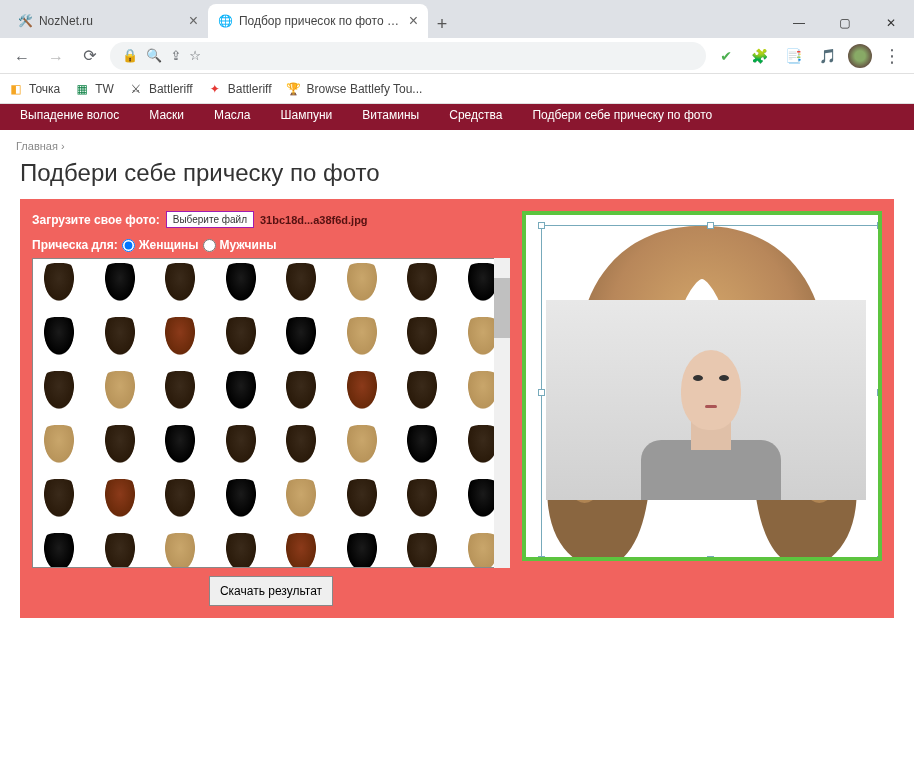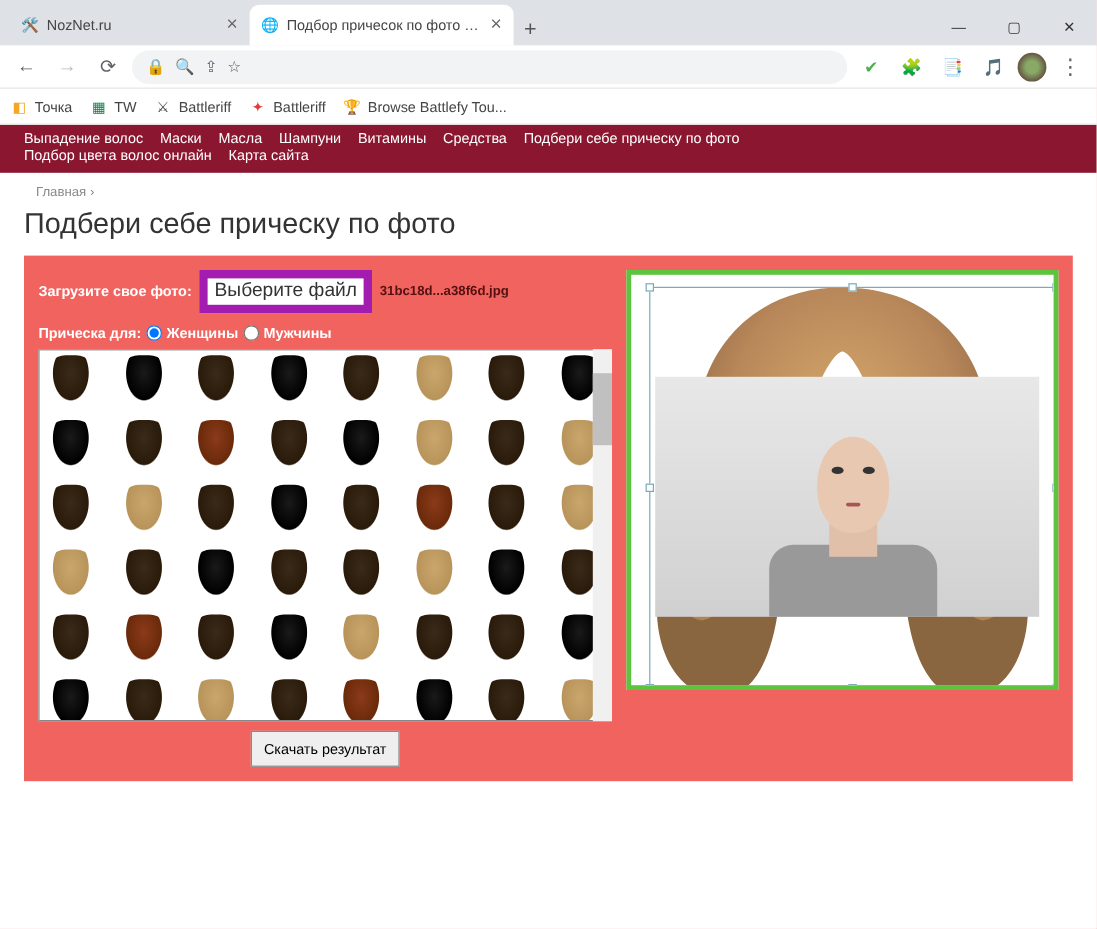--- a/index.html
+++ b/index.html
@@ -27,34 +27,34 @@
 .avatar{width:24px;height:24px;border-radius:12px;background:radial-gradient(circle,#8a6 30%,#654 70%)}
 .menu-dots{font-size:18px;color:#606368}
 
 .bookmarks{height:30px;background:#fff;display:flex;align-items:center;padding:0 8px;gap:14px;font-size:12px;color:#444;border-bottom:1px solid #e0e0e0}
 .bm{display:flex;align-items:center;gap:5px}
 .bm-ico{width:16px;height:16px;display:inline-flex;align-items:center;justify-content:center;font-size:12px}
 
 
 .page{height:670px;overflow:auto;background:#fff}
 .site-nav{background:#8a162f;color:#fff;padding:4px 20px 8px;font-size:12px}
-.site-nav .row{display:flex;gap:14px;flex-wrap:wrap}
-.breadcrumb{padding:10px 30px 5px;font-size:11px;color:#888}
+.site-nav .row{display:flex;gap:30px;flex-wrap:wrap}
+.breadcrumb{padding:10px 16px 5px;font-size:11px;color:#888}
 .breadcrumb a{color:#888;text-decoration:none}
 h1.page-title{padding:2px 20px 12px;font-size:24px;font-weight:400;color:#333}
 
 .redpanel{margin:0 20px 20px;background:#f1635e;padding:12px;display:flex;gap:12px}
 .left{flex:1;min-width:0}
 .right{width:360px;flex-shrink:0}
 
 .upload-row{color:#fff;font-size:12px;font-weight:bold;display:flex;align-items:center;gap:6px;margin-bottom:10px}
-.file-btn{background:#fff;border:7px solid #a21caf;padding:2px 6px;font-size:16px;color:#333;font-weight:normal}
+.file-btn{background:#fff;border:1px solid #a21caf;padding:2px 6px;font-size:10px;color:#333;font-weight:normal}
 .fname{color:#511;font-weight:bold;font-size:11px}
 
-.gender-row{color:#fff;font-size:12px;font-weight:bold;display:flex;align-items:flex-start;gap:4px;margin-bottom:6px}
+.gender-row{color:#fff;font-size:12px;font-weight:bold;display:flex;align-items:flex-end;gap:4px;margin-bottom:6px}
 .gender-row input{margin:0}
 
 .hair-grid-wrap{position:relative}
 .hair-grid{background:#fff;border:1px solid #888;height:310px;overflow:hidden;padding:4px}
 .hg-row{display:flex;justify-content:space-between;margin-bottom:4px}
 .hair{width:44px;height:50px;background:radial-gradient(ellipse 60% 80% at 50% 30%,#3a2a1a 0%,#2a1a0a 55%,transparent 58%);border-radius:40% 40% 30% 30%}
 .hair.blonde{background:radial-gradient(ellipse 60% 80% at 50% 30%,#c9a66b 0%,#b8945a 55%,transparent 58%)}
 .hair.red{background:radial-gradient(ellipse 60% 80% at 50% 30%,#8b3a1a 0%,#6a2a0a 55%,transparent 58%)}
 .hair.black{background:radial-gradient(ellipse 60% 80% at 50% 30%,#1a1a1a 0%,#000 55%,transparent 58%)}
 .dl-btn{display:block;margin:8px auto 0;background:#efefef;border:1px solid #888;padding:7px 10px;font-size:12px}
@@ -146,24 +146,20 @@
 <div class="page">
   <div class="site-nav">
     <div class="row">
       <span>Выпадение волос</span>
       <span>Маски</span>
       <span>Масла</span>
       <span>Шампуни</span>
       <span>Витамины</span>
       <span>Средства</span>
       <span>Подбери себе прическу по фото</span>
-    </div>
-    <div class="row">
-      <span>Подбор цвета волос онлайн</span>
-      <span>Карта сайта</span>
     </div>
   </div>
 
   <div class="breadcrumb">
     <a>Главная</a>
     <span>›</span>
   </div>
 
   <h1 class="page-title">Подбери себе прическу по фото</h1>
 

